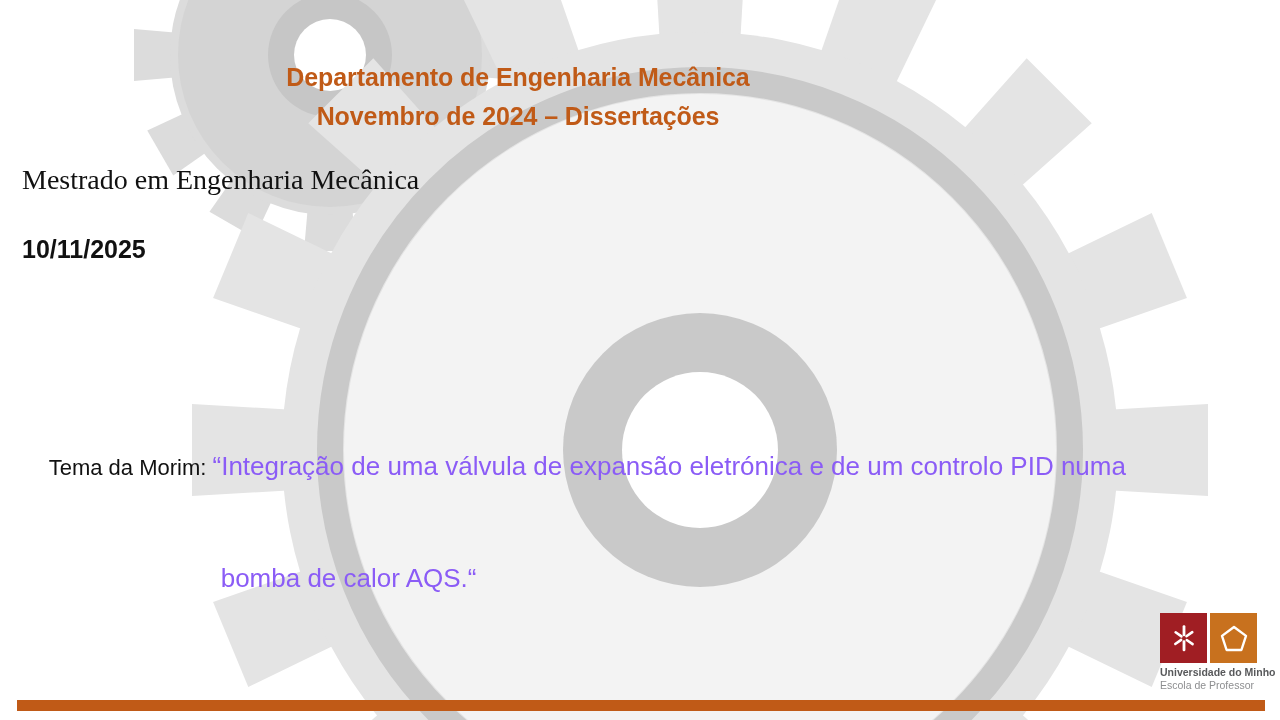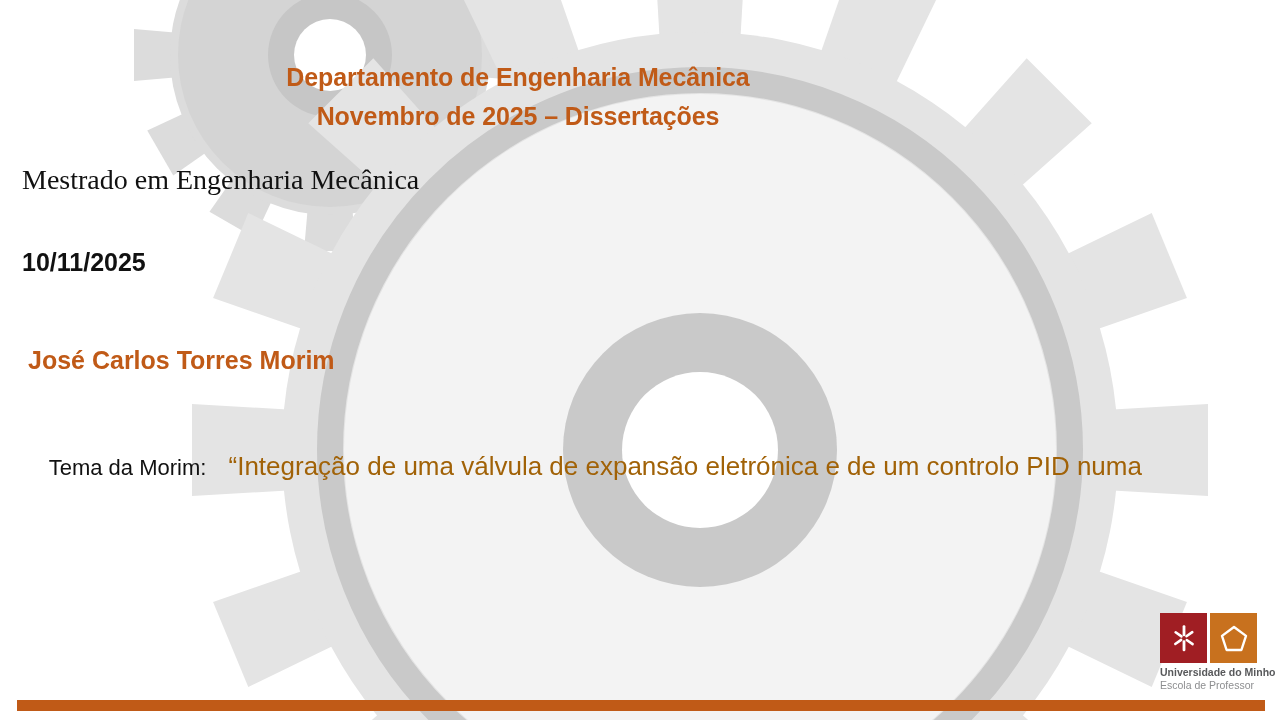--- a/index.html
+++ b/index.html
@@ -57,21 +57,21 @@
     white-space: pre;
   }
 
   #course-line {
     left: 22px; top: 163px;
     font-size: 28px;
     line-height: 34px;
     font-family: Liberation Serif, serif;
   }
   #date-line {
-    left: 22px; top: 246px;
+    left: 22px; top: 233px;
     font-size: 25px;
     line-height: 32px;
     font-weight: bold;
   }
   #student-name {
     left: 28px; top: 344px;
     font-size: 25px;
     line-height: 32px;
     font-weight: bold;
     color: #C05A17;
@@ -86,22 +86,21 @@
     display: block;
     white-space: pre;
     line-height: 36px;
   }
   #thesis-label {
     font-size: 22px;
     color: #111111;
   }
   #thesis-title-1, #thesis-title-2 {
     font-size: 26px;
-    color: #a16207;
-    margin-left: 16px;
+    color: #8b5cf6;
   }
   #thesis-line-2 {
     display: block;
     white-space: pre;
     line-height: 36px;
     padding-left: 172px;
   }
 
   #advisors-line {
     left: 22px; top: 552px;
@@ -227,32 +226,34 @@
     <circle cx="0" cy="0" r="137" fill="#C9C9C9"></circle>
 
     <circle cx="0" cy="0" r="78" fill="#FFFFFF"></circle>
   </g>
 </svg>
 
 <div id="content-layer">
 
   <div id="slide-heading">
     <span class="hl">Departamento de Engenharia Mecânica</span>
-    <span class="hl">Novembro de 2025 – Dissertações</span>
+    <span class="hl">Novembro de 2024 – Dissertações</span>
   </div>
 
   <div class="blk" id="course-line">Mestrado em Engenharia Mecânica</div>
 
   <div class="blk" id="date-line">10/11/2025</div>
 
-  <div class="blk" id="student-name">José Carlos Torres Morim</div>
 
   <div id="thesis-block">
     <span id="thesis-line-1">
       <span id="thesis-label">Tema da Morim: </span><span id="thesis-title-1">“Integração de uma válvula de expansão eletrónica e de um controlo PID numa</span>
+    </span>
+    <span id="thesis-line-2">
+      <span id="thesis-title-2">bomba de calor AQS.“</span>
     </span>
   </div>
 
 
 </div>
 
 <div id="uminho-logo">
   <div id="logo-marks">
     <div class="logo-sq" id="logo-sq-red">
       <svg width="30" height="30" viewBox="0 0 30 30" aria-hidden="true">

